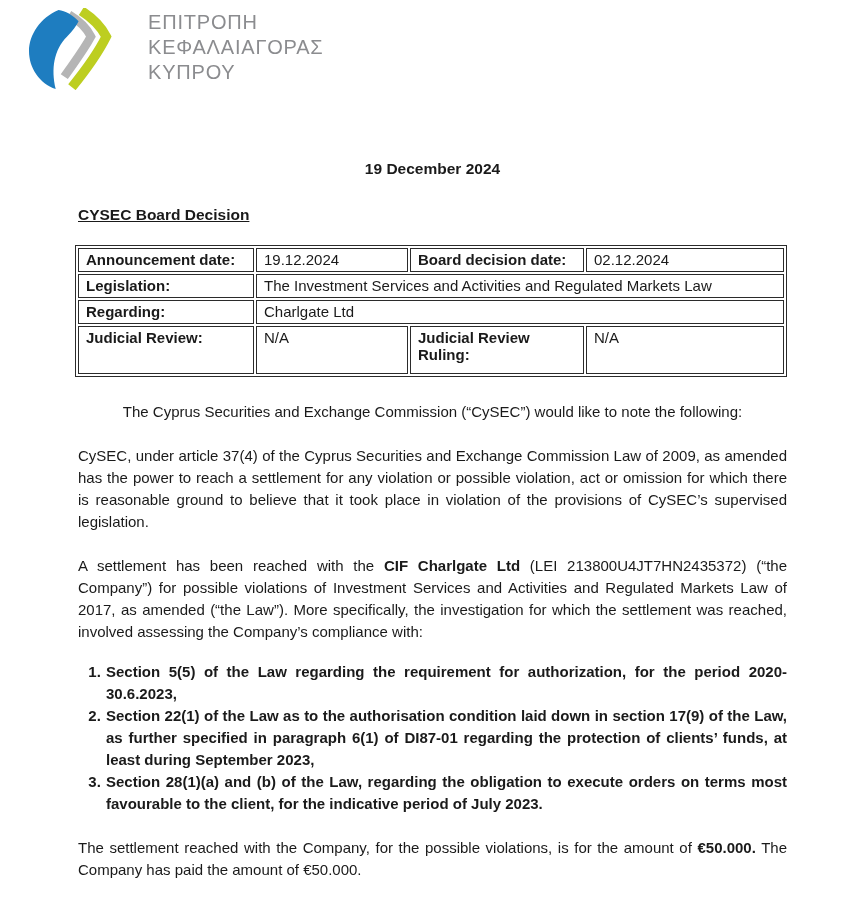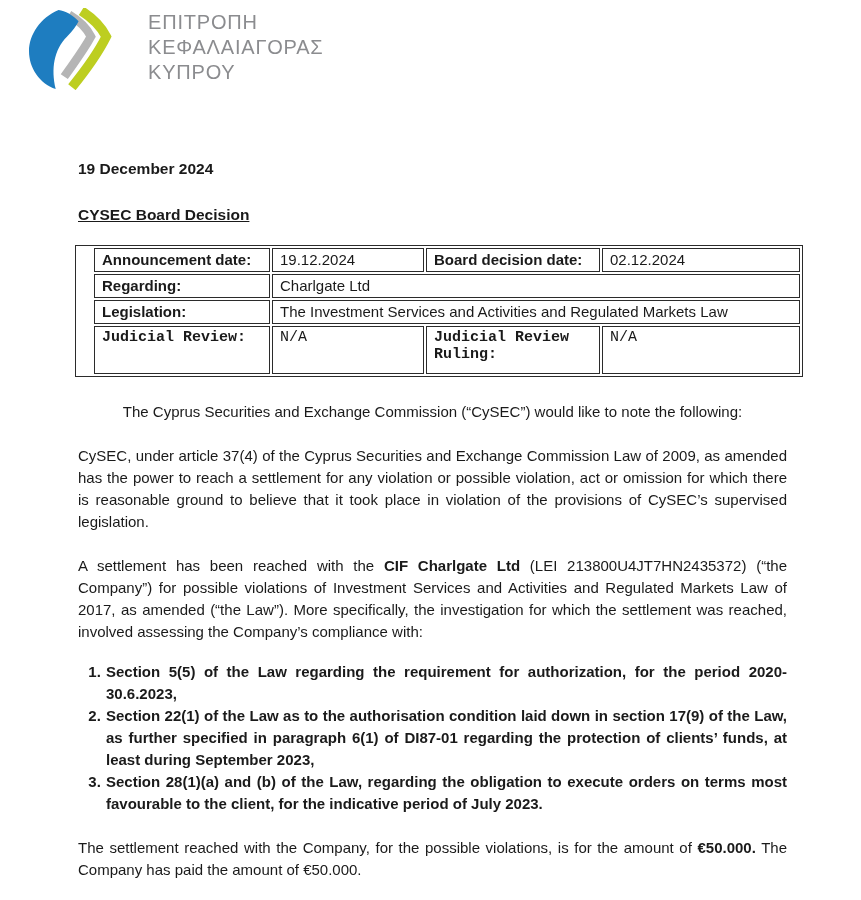--- a/index.html
+++ b/index.html
@@ -24,44 +24,43 @@
   }
   .logo-english {
     margin-top: 3px; padding: 0 0 4px 2px;
     border-bottom: 2px solid #4aa3bd;
     color: #808285; font-size: 11.3px; letter-spacing: 0.2px;
     white-space: nowrap; font-weight: 400;
   }
 
   
   .content { position: absolute; left: 78px; top: 160px; width: 709px; }
-  .doc-date { font-weight: bold; font-size: 15.5px; }
+  .doc-date { font-weight: bold; font-size: 15.5px; text-align: center; }
   .doc-heading {
     margin-top: 28px; font-weight: bold; font-size: 15.5px;
     text-decoration: underline;
   }
 
   
   table.decision-table {
     margin-top: 21px; margin-left: -3px;
     border-collapse: separate; border-spacing: 2px;
     width: 712px; table-layout: fixed;
     border: 1px solid #2b2b2b;
     font-size: 15px;
-    padding-left: 16px;
   }
   table.decision-table td {
     border: 1px solid #2b2b2b;
     padding: 2px 7px 3px 7px;
     vertical-align: top;
     height: 24px;
     overflow: hidden; white-space: nowrap;
   }
   table.decision-table td.lbl { font-weight: bold; }
-  table.decision-table tr.tall td { height: 48px; font-family: Liberation Mono, monospace; }
+  table.decision-table tr.tall td { height: 48px; }
   table.decision-table tr.tall td.lbl2 { white-space: normal; }
 
   
   .body-text { font-size: 15px; line-height: 22px; }
   .body-text p { margin-top: 22px; text-align: justify; }
   .body-text p.first { text-align: center; margin-top: 24px; }
   b.inline-bold { font-weight: bold; }
 
   ol.violations {
     margin-top: 18px; padding-left: 27px;
@@ -104,26 +103,26 @@
           <col style="width:198px">
       </colgroup>
       <tbody>
         <tr>
           <td class="lbl">Announcement date:</td>
           <td>19.12.2024</td>
           <td class="lbl">Board decision date:</td>
           <td>02.12.2024</td>
         </tr>
         <tr>
+          <td class="lbl">Legislation:</td>
+          <td colspan="3">The Investment Services and Activities and Regulated Markets Law</td>
+        </tr>
+        <tr>
           <td class="lbl">Regarding:</td>
           <td colspan="3">Charlgate Ltd</td>
-        </tr>
-        <tr>
-          <td class="lbl">Legislation:</td>
-          <td colspan="3">The Investment Services and Activities and Regulated Markets Law</td>
         </tr>
         <tr class="tall">
           <td class="lbl">Judicial Review:</td>
           <td>N/A</td>
           <td class="lbl lbl2">Judicial Review Ruling:</td>
           <td>N/A</td>
         </tr>
       </tbody>
     </table>
 

